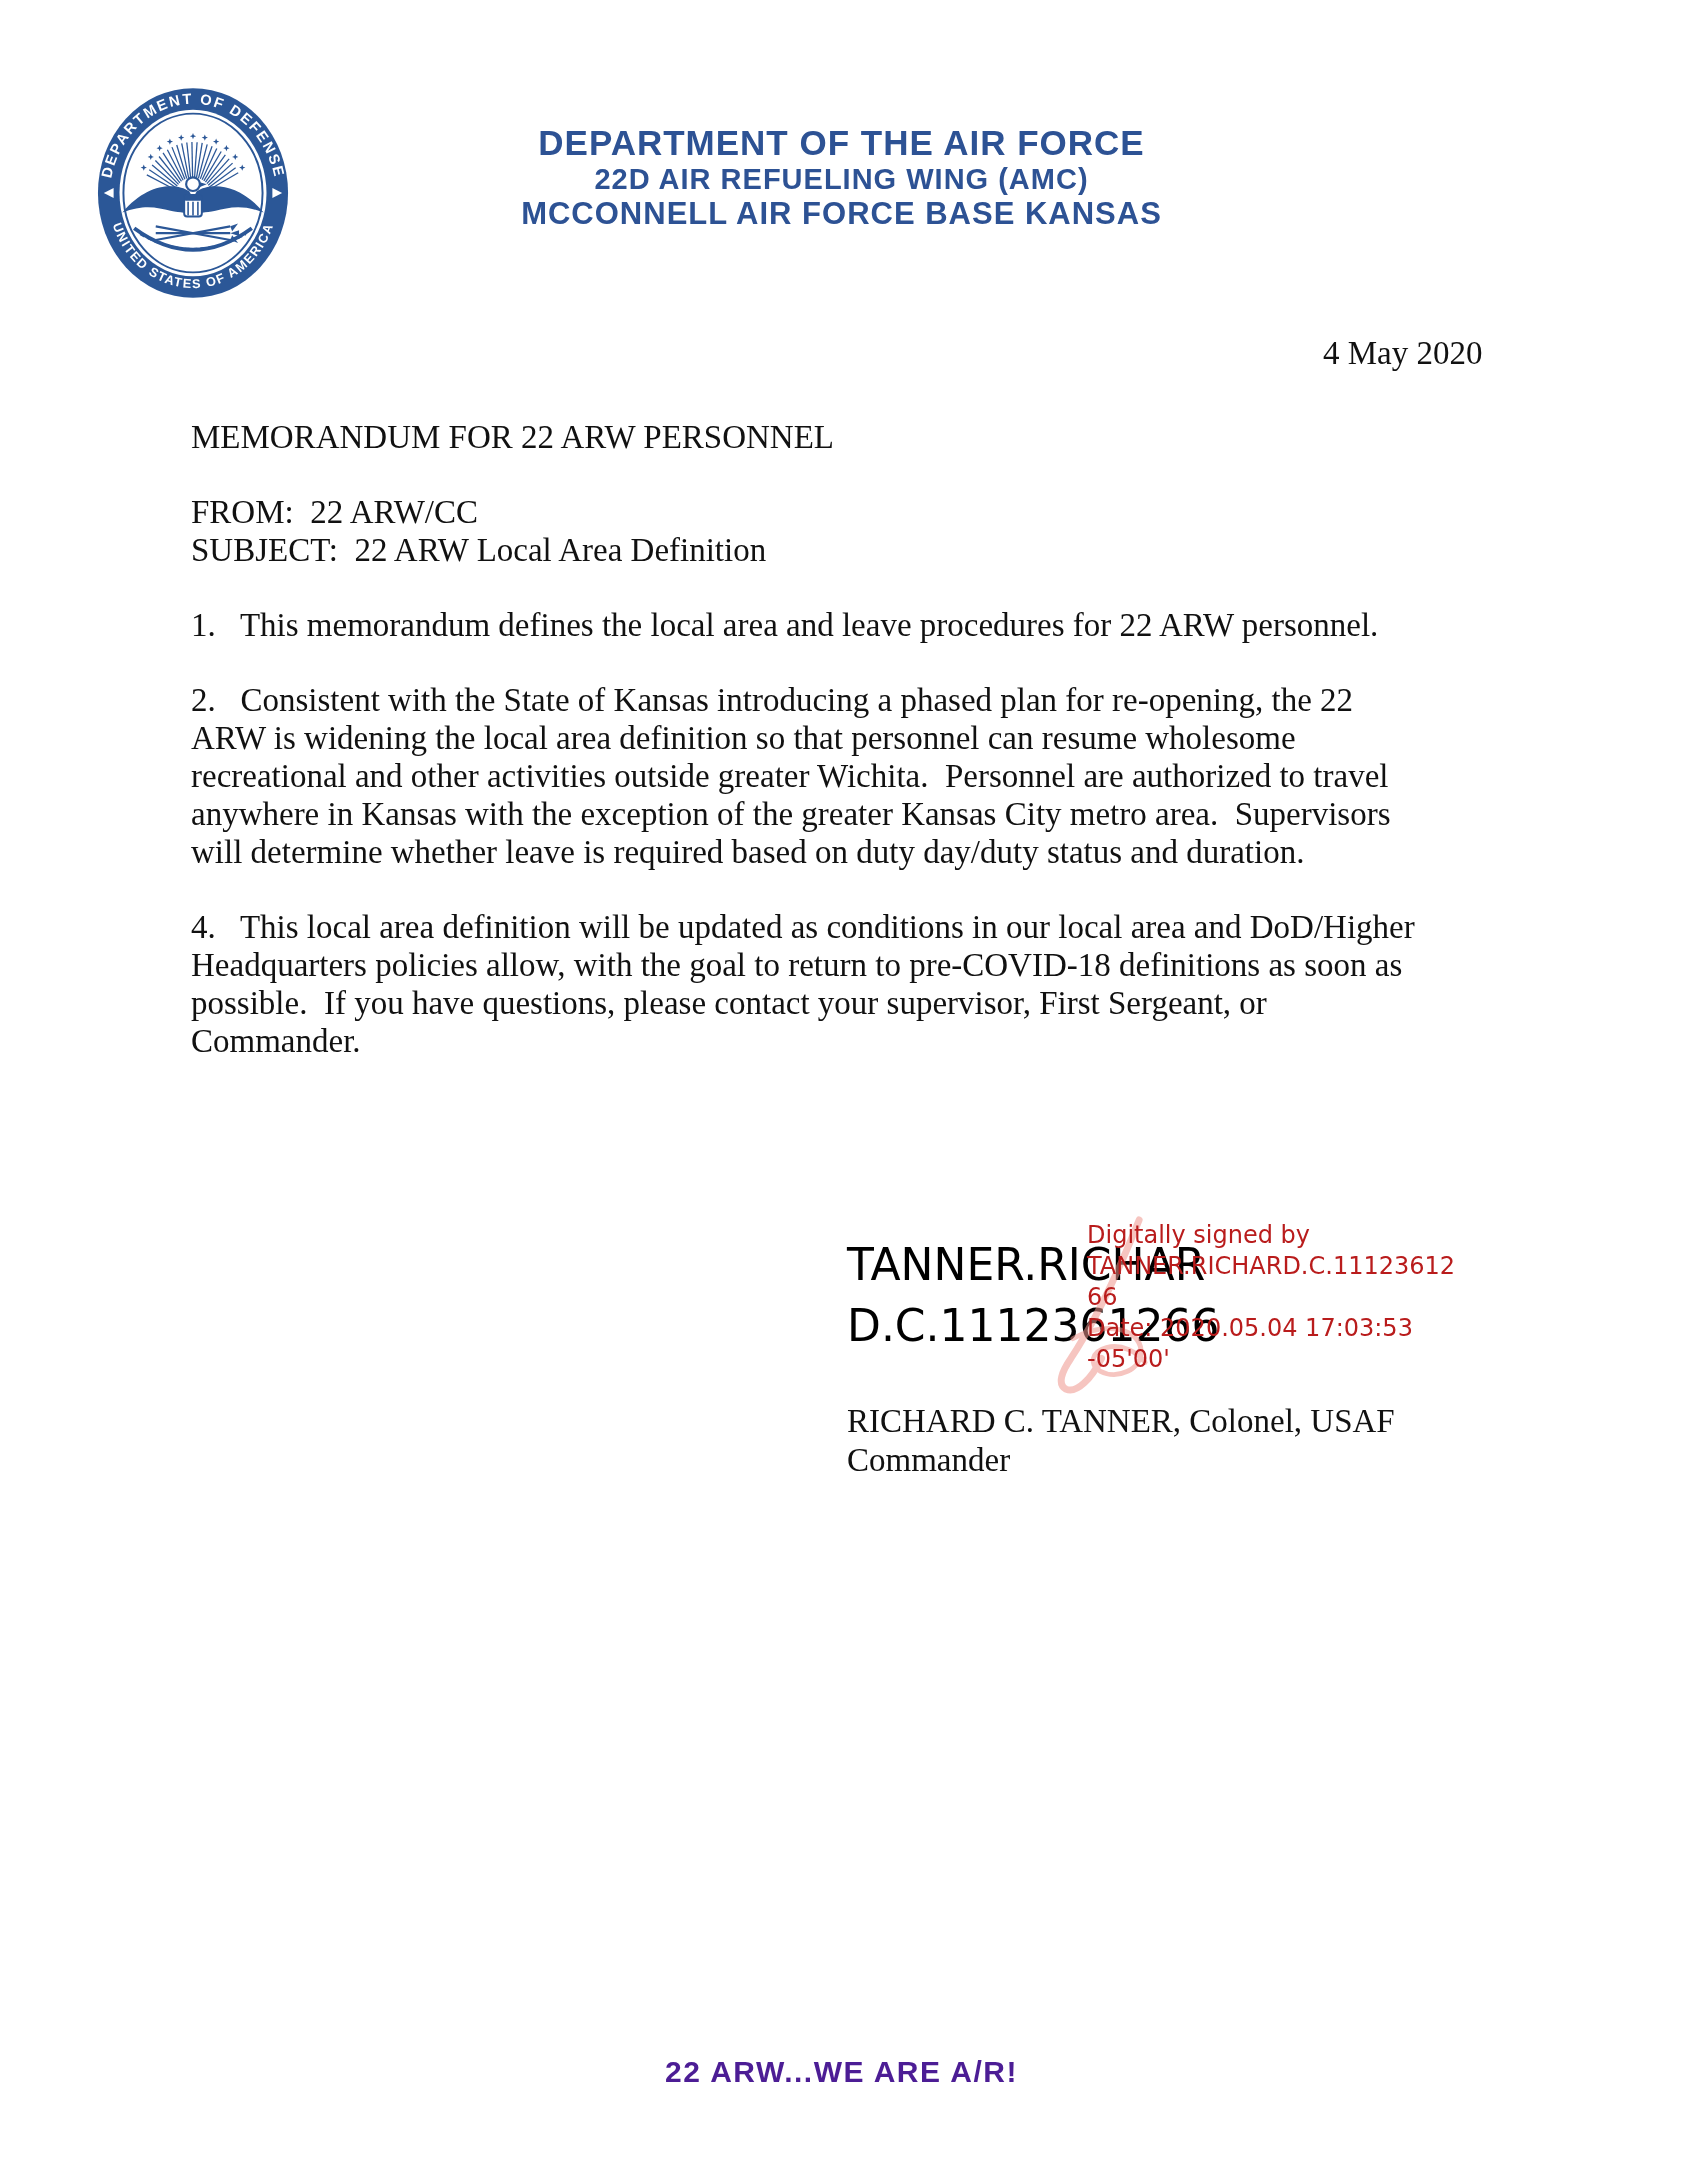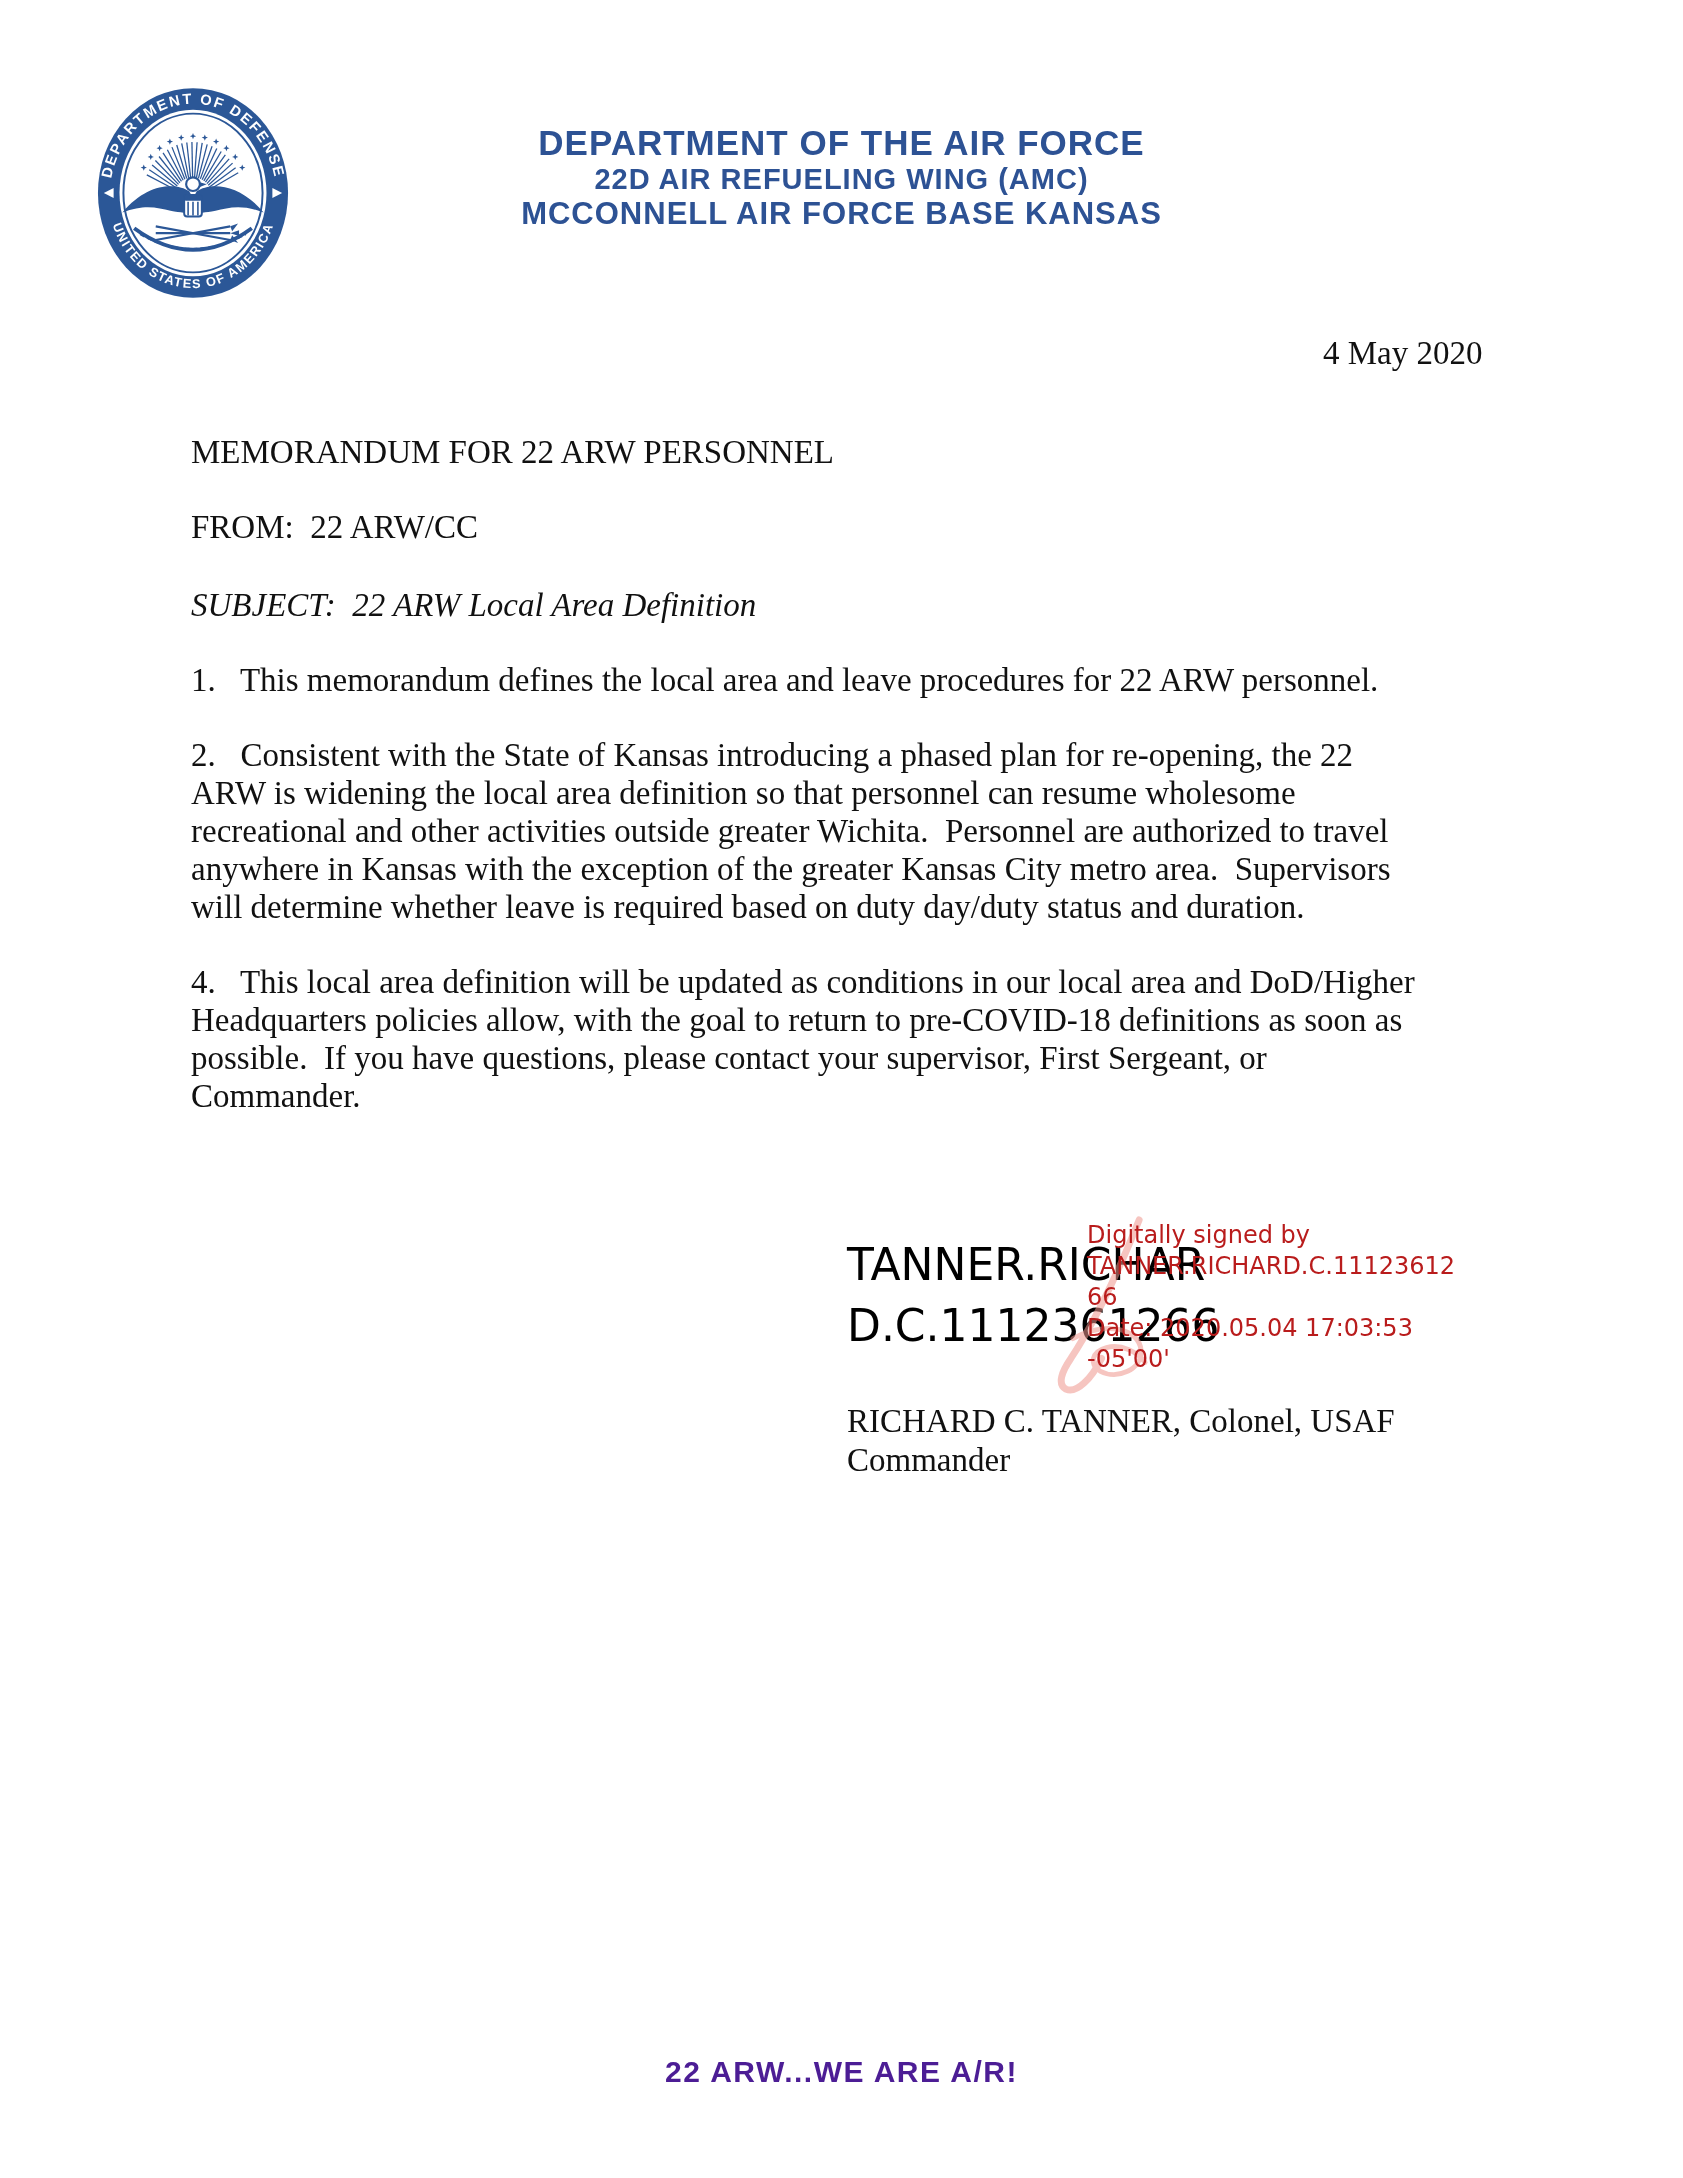--- a/index.html
+++ b/index.html
@@ -13,25 +13,25 @@
   .letterhead{position:absolute;left:0;top:123px;width:100%;text-align:center;
               font-family:"Liberation Sans",sans-serif;font-weight:700;color:#2d5294;}
   .lh1{font-size:35px;line-height:40px;letter-spacing:1px;}
   .lh2{font-size:29px;line-height:33px;letter-spacing:1px;}
   .lh3{font-size:31px;line-height:35px;letter-spacing:1px;}
 
   
   .date{position:absolute;left:1323px;top:335px;font-size:33px;white-space:pre;}
 
   
-  .body-block{position:absolute;left:191px;top:433px;width:1323px;
+  .body-block{position:absolute;left:191px;top:418px;width:1323px;
               font-size:33px;line-height:38px;}
   .bline{white-space:pre-wrap;}
   .from{margin-top:37px;}
-  .subject{margin-top:40px;font-style:italic;}
+  .subject{}
   .para{margin-top:37px;}
   .para .line{white-space:pre-wrap;}
   .para .line.justify{text-align:justify;text-align-last:justify;}
 
   
   .sig-stamp{position:absolute;left:847px;top:1234px;
              font-family:"DejaVu Sans","Liberation Sans",sans-serif;
              font-size:44px;line-height:61px;color:#000;white-space:pre;}
   .sig-ribbon{position:absolute;left:1040px;top:1212px;width:129px;height:190px;opacity:.55;}
   .sig-details{position:absolute;left:1087px;top:1220px;width:475px;

